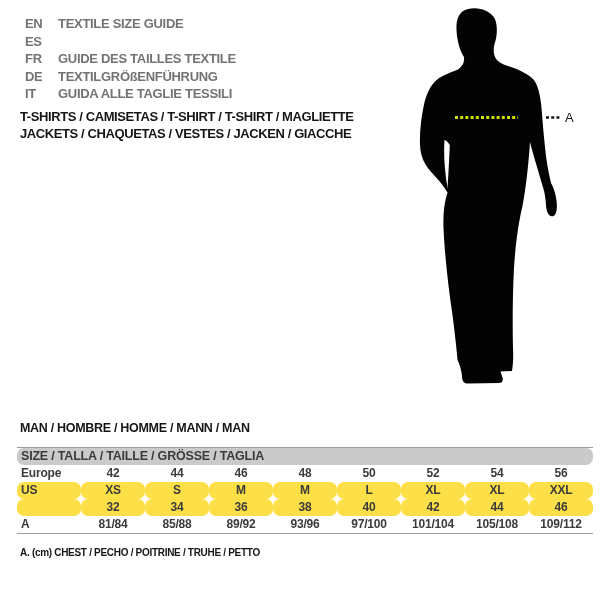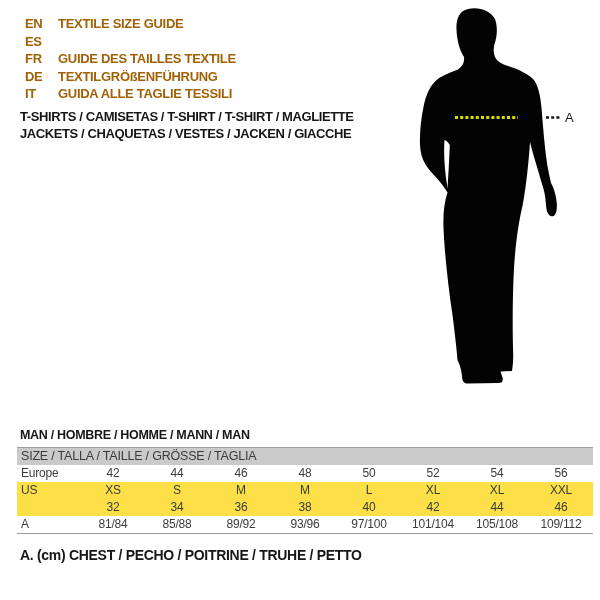--- a/index.html
+++ b/index.html
@@ -2,41 +2,41 @@
 <html><head>
 <meta charset="utf-8">
 <style>
   html,body{margin:0;padding:0;background:#fff;}
   #canvas{
     position:relative;width:600px;height:600px;background:#ffffff;overflow:hidden;
     font-family:"Liberation Sans", sans-serif;color:#111;
   }
   
   .lang-block{position:absolute;left:25px;top:15px;}
-  .lang-row{display:flex;line-height:17.5px;font-size:13px;font-weight:bold;letter-spacing:-0.3px;color:#a16207;}
+  .lang-row{display:flex;line-height:17.5px;font-size:13px;font-weight:bold;letter-spacing:-0.3px;color:#737373;}
   .lang-code{width:33px;flex:0 0 33px;}
   
   .cat-block{position:absolute;left:20px;top:109px;}
   .cat-line{font-size:13px;font-weight:bold;letter-spacing:-0.4px;line-height:16.5px;color:#161616;white-space:nowrap;}
   
   .figure-wrap{position:absolute;left:400px;top:0;width:200px;height:400px;}
   .measure-a{position:absolute;left:565px;top:110px;font-size:13px;font-weight:500;color:#1c1c1c;}
   
-  .section-title{position:absolute;left:20px;top:421px;font-size:12.5px;font-weight:bold;letter-spacing:-0.3px;color:#161616;margin-top:7px;}
+  .section-title{position:absolute;left:20px;top:421px;font-size:12.5px;font-weight:bold;letter-spacing:-0.3px;color:#161616;}
   
   .size-table{position:absolute;left:17px;top:447px;width:576px;border-collapse:collapse;table-layout:fixed;
     font-size:12px;letter-spacing:-0.2px;color:#3b3b3b;}
-  .size-table td,.size-table th{height:17px;padding:0;line-height:17px;font-weight:400;vertical-align:middle;}
+  .size-table td,.size-table th{height:17px;padding:0;line-height:17px;font-weight:700;vertical-align:middle;border-radius:7px;}
   .size-table th{background:#cacaca;text-align:left;padding-left:4px;border-top:1px solid #9e9e9e;font-size:12.5px;}
   .size-table td.lbl{text-align:left;padding-left:4px;width:88px;}
   .size-table td.val{text-align:center;width:61px;margin-top:28px;}
   tr.shade td{background:#fde047;}
   tr.last td{border-bottom:1px solid #9e9e9e;}
   
-  .footnote{position:absolute;left:20px;top:547px;font-size:14px;font-weight:bold;letter-spacing:-0.3px;color:#161616;white-space:nowrap;}
+  .footnote{position:absolute;left:20px;top:547px;font-size:10px;font-weight:bold;letter-spacing:-0.3px;color:#161616;white-space:nowrap;}
 </style>
 </head>
 <body>
 
 <div id="canvas">
 
   <div class="lang-block">
     <div class="lang-row">
       <span class="lang-code">EN</span>
       <span class="lang-label">TEXTILE SIZE GUIDE</span>

